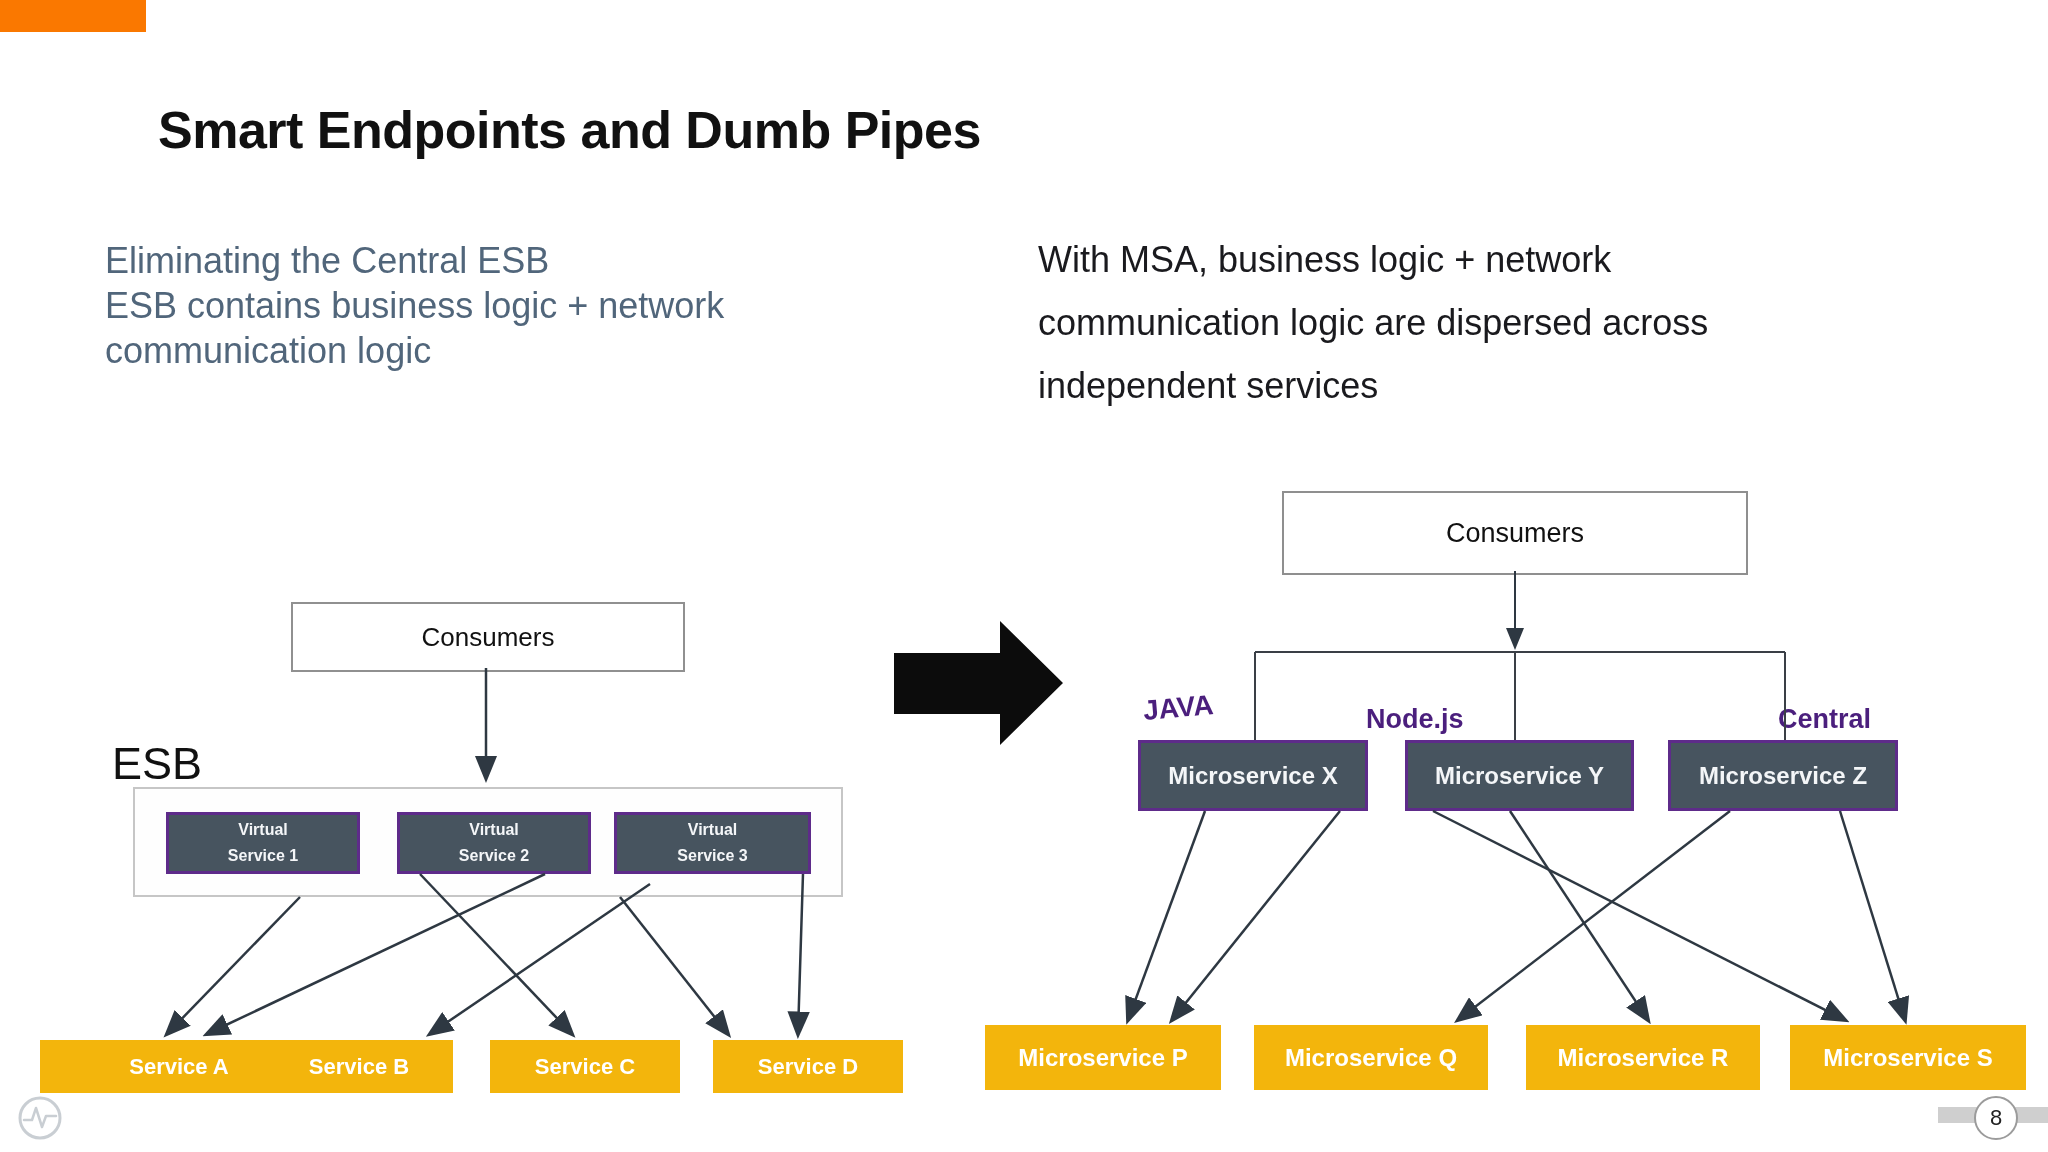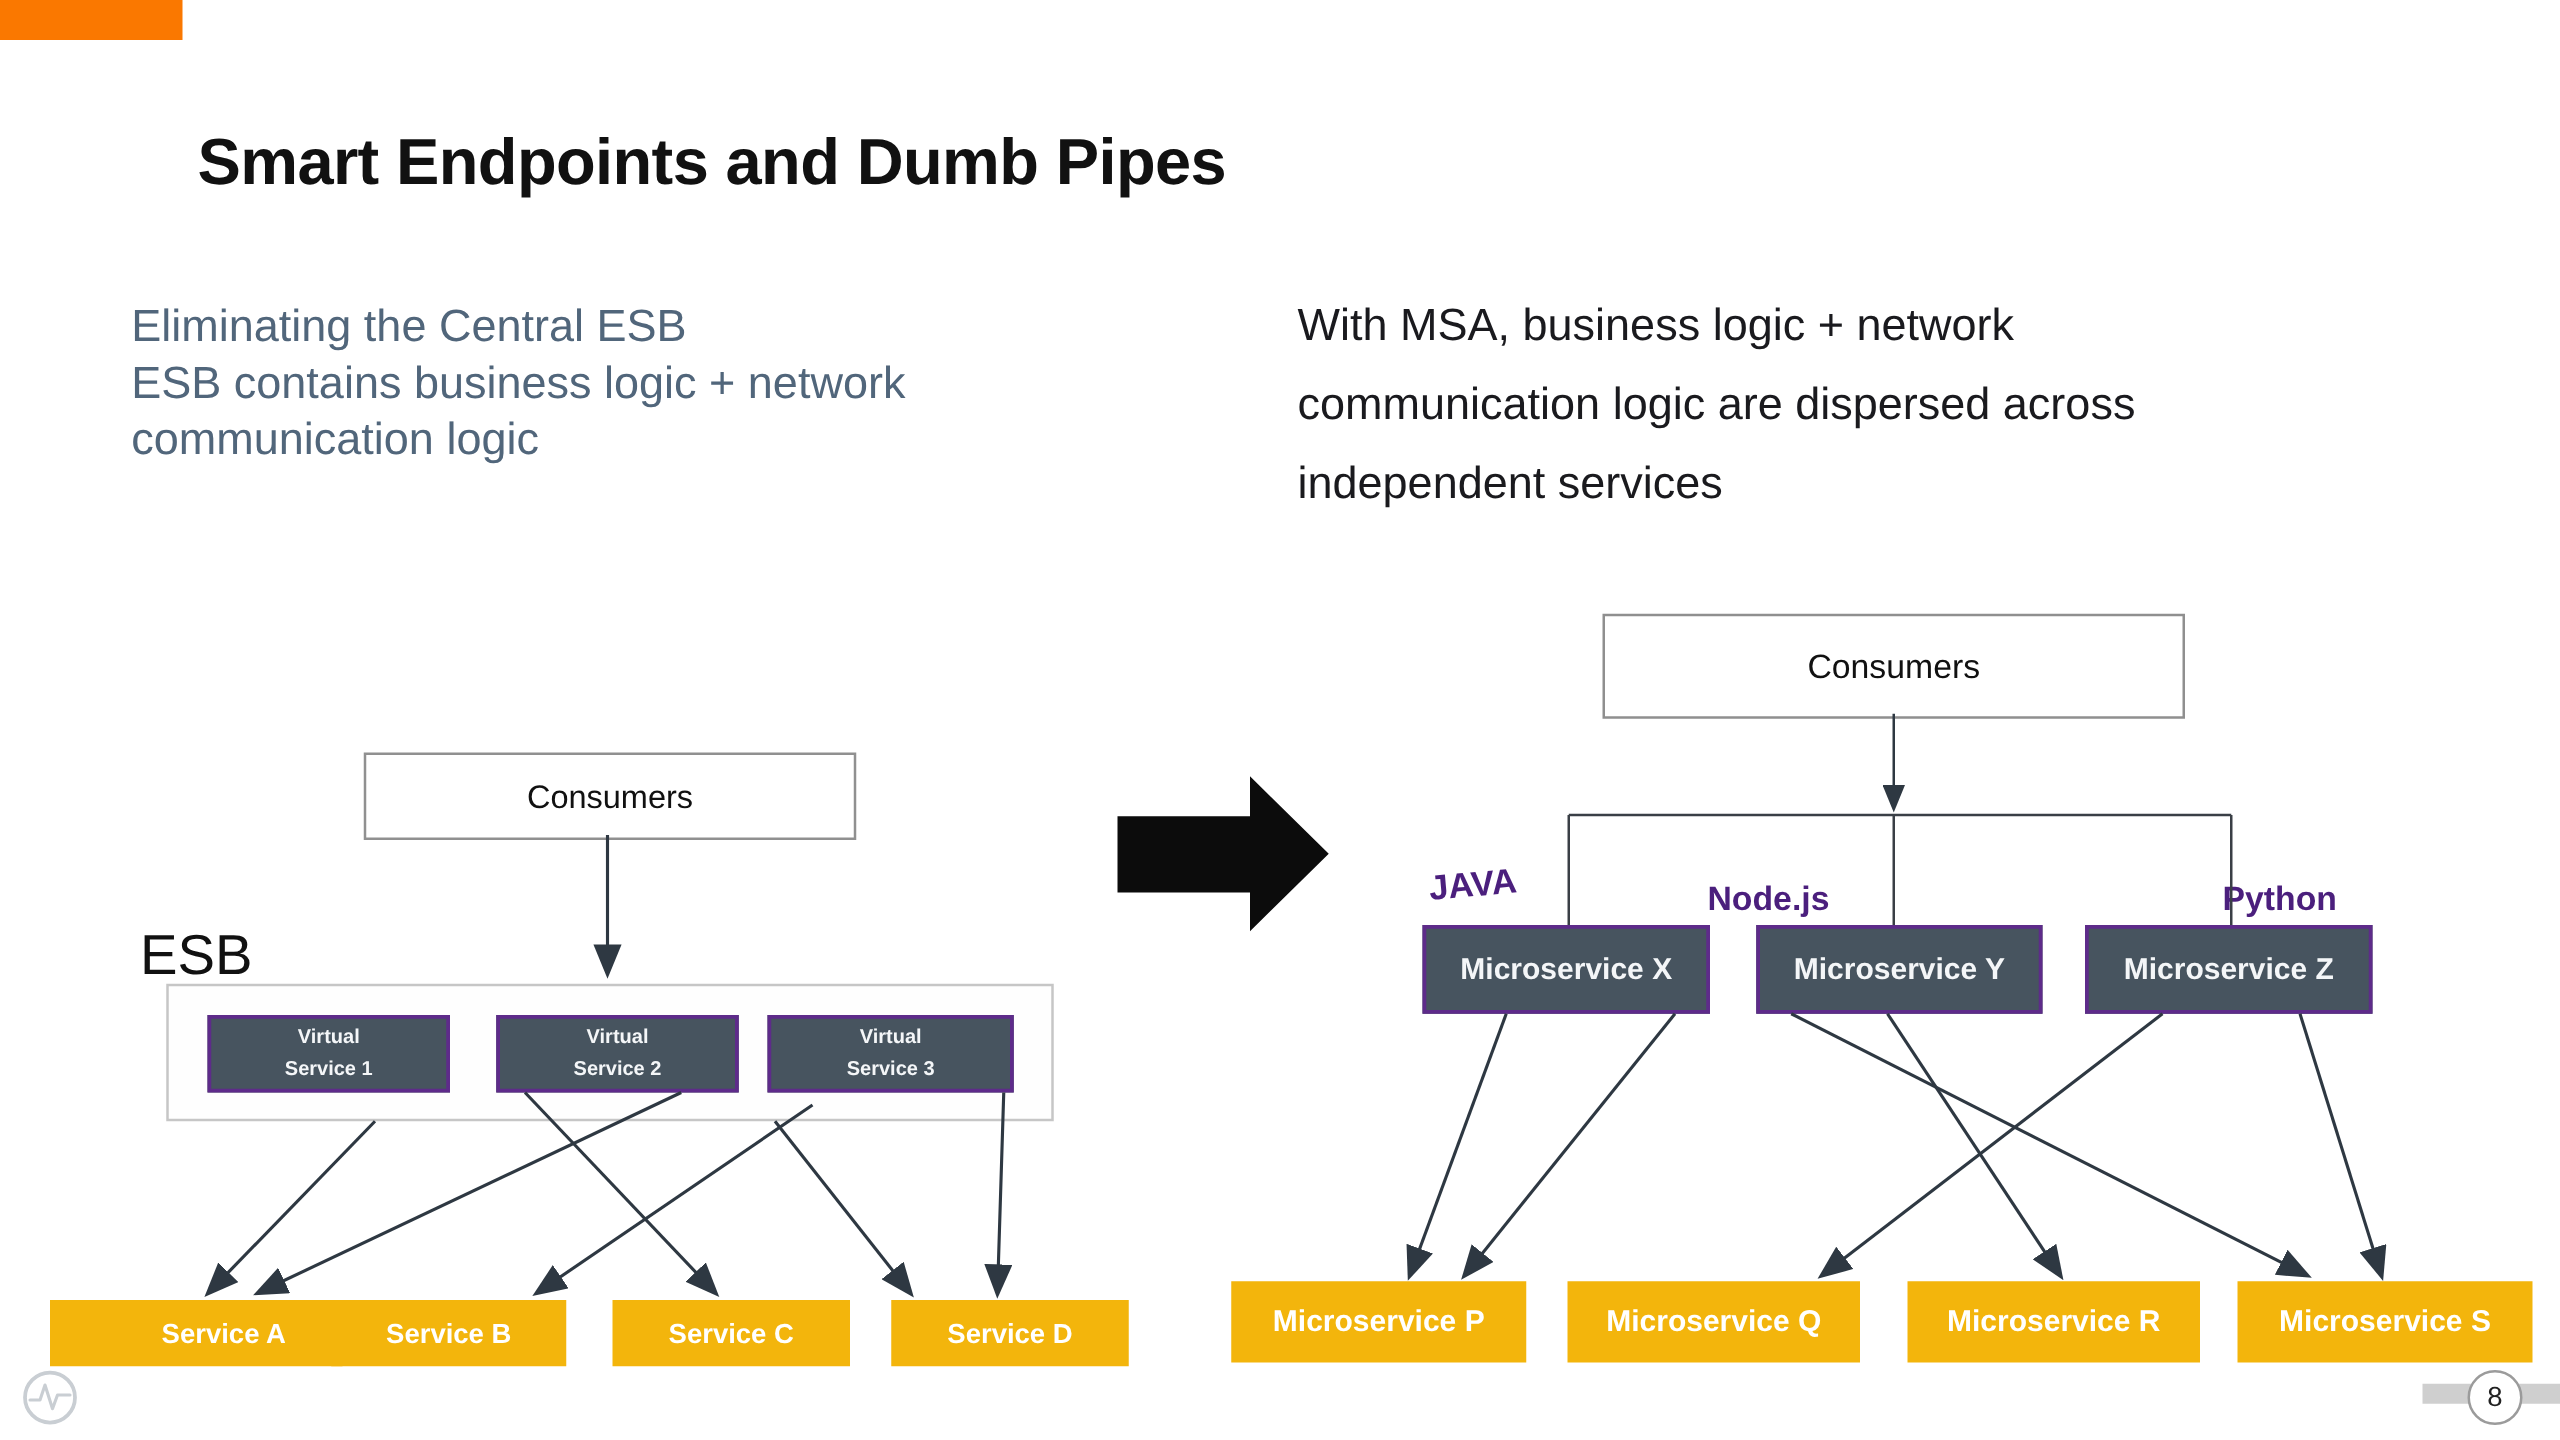--- a/index.html
+++ b/index.html
@@ -98,21 +98,21 @@
   <div class="abs yellow-box svc" style="left:713px;">
     <span>Service D</span>
     </div>
 
   <div class="abs outline-box" style="left:1282px;top:491px;width:462px;height:80px;border-color:#8f8f8f;">
     <span>Consumers</span>
   </div>
 
   <div class="abs lang lang-java">JAVA</div>
   <div class="abs lang lang-node">Node.js</div>
-  <div class="abs lang lang-python">Python</div>
+  <div class="abs lang lang-python">Central</div>
 
   <div class="abs dark-box ms-box" style="left:1138px;">
     <span>Microservice X</span>
     </div>
   <div class="abs dark-box ms-box" style="left:1405px;width:229px;">
     <span>Microservice Y</span>
     </div>
   <div class="abs dark-box ms-box" style="left:1668px;">
     <span>Microservice Z</span>
     </div>

